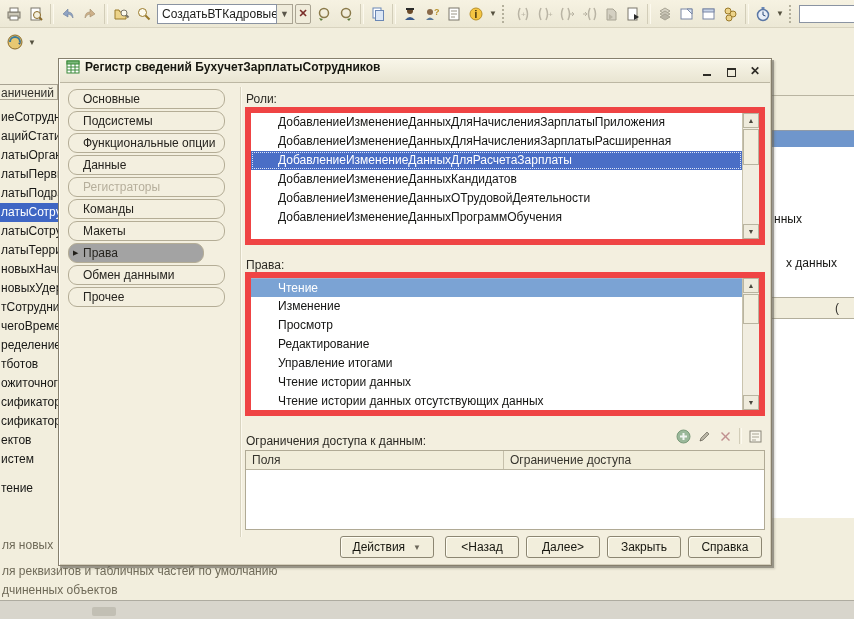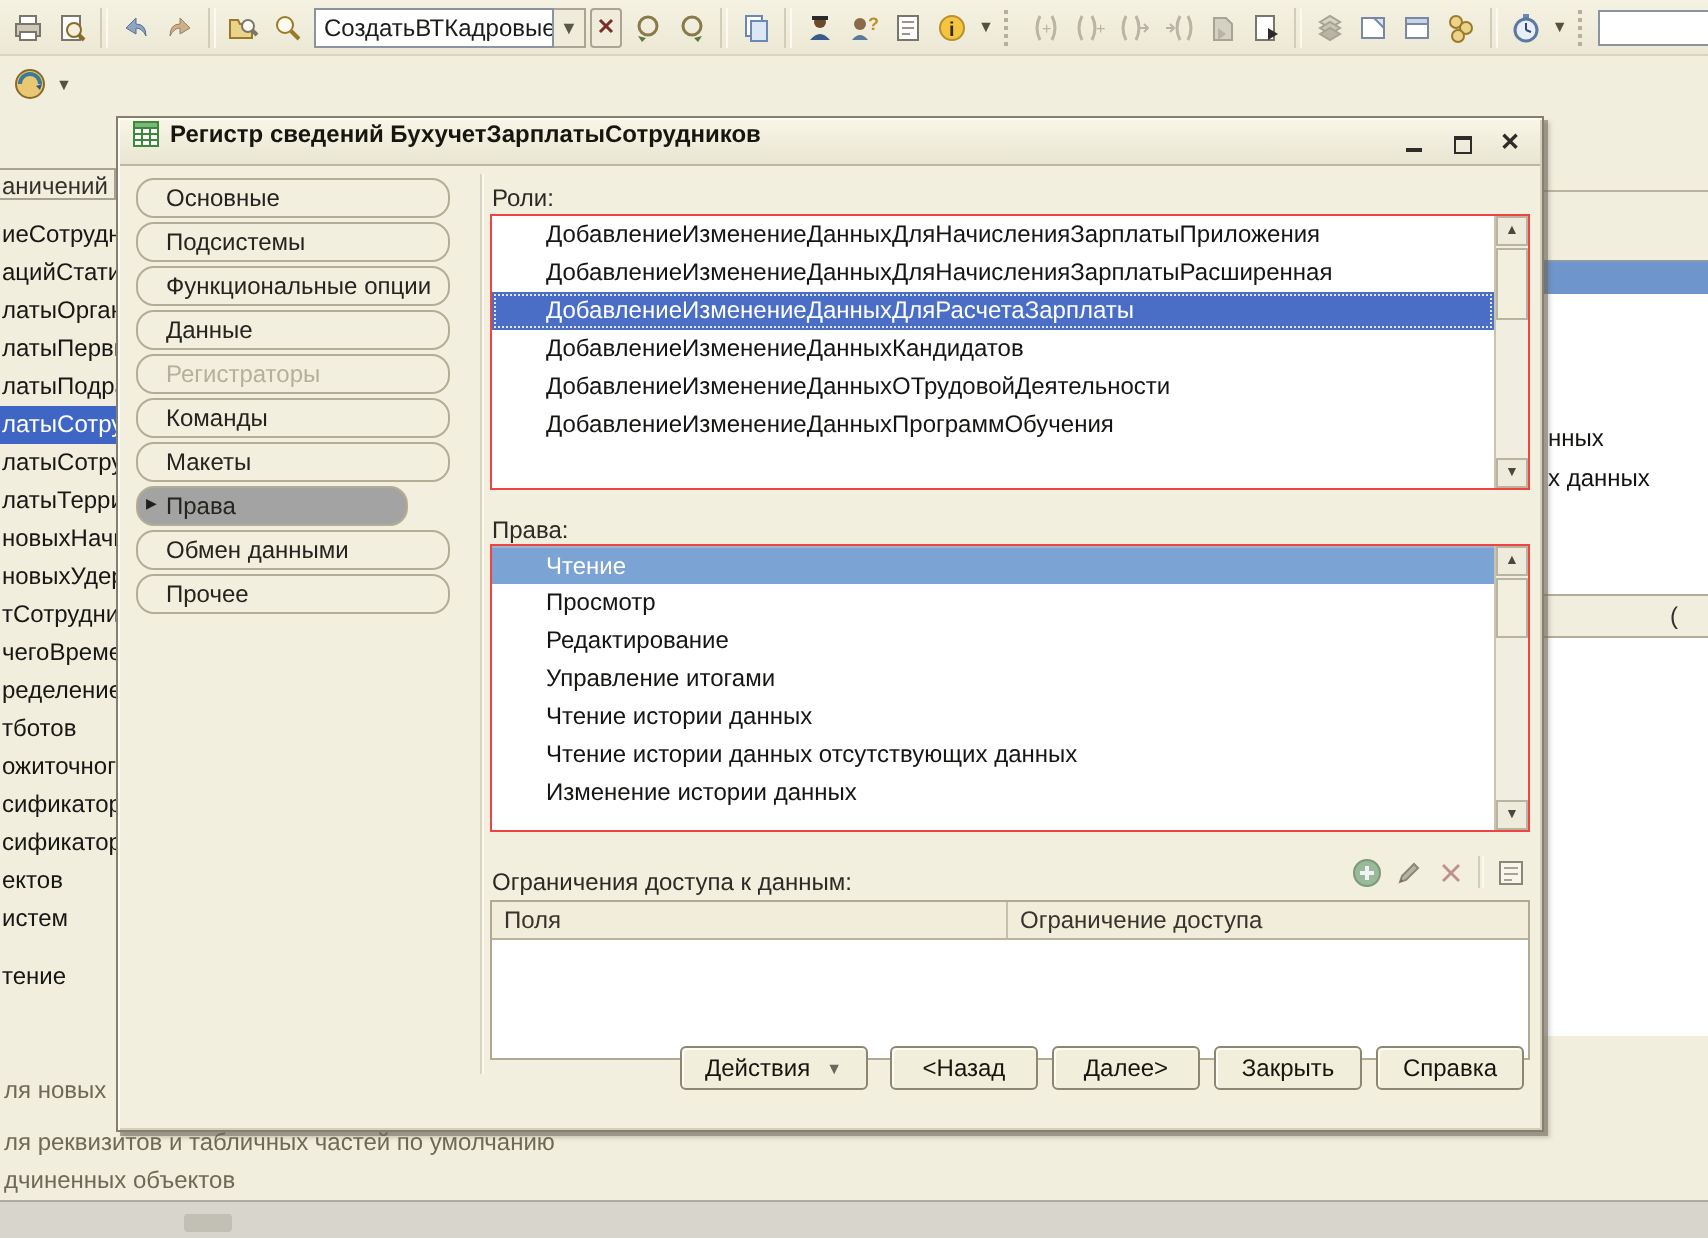--- a/index.html
+++ b/index.html
@@ -30,21 +30,21 @@
     border:1px solid #a8a292;padding:1px 2px;white-space:nowrap;overflow:hidden;color:#33312c;}
   .tree{position:absolute;left:0;top:26px;width:58px;}
   .tree-item{height:19px;line-height:19px;white-space:nowrap;overflow:hidden;padding-left:1px;color:#171715;}
   .tree-item:empty{height:10px;}
   .tree-item.selected{background:#3f66c4;color:#fff;}
   .right-strip{position:absolute;left:772px;top:56px;width:82px;height:546px;background:#f2eedd;}
   .rs-line{position:absolute;left:0;top:39px;width:82px;border-top:1px solid #b9b4a1;}
   .rs-blue{position:absolute;left:0;top:74px;width:82px;height:17px;background:#6f96cc;border-top:1px solid #8f9aa8;}
   .rs-white{position:absolute;left:0;top:91px;width:82px;height:371px;background:#fff;}
   .rs-frag1{position:absolute;left:2px;top:156px;color:#141412;}
-  .rs-frag2{position:absolute;left:2px;top:176px;color:#141412;}
+  .rs-frag2{position:absolute;left:2px;top:200px;color:#141412;padding-left:12px;}
   .rs-band{position:absolute;left:0;top:241px;width:82px;height:22px;background:#f2eedd;
     border-top:1px solid #b3ae9b;border-bottom:1px solid #b3ae9b;padding:3px 0 0 63px;color:#33312c;}
   .bottom-lines{position:absolute;left:2px;top:536px;width:850px;color:#6f6a58;}
   .bl1{position:absolute;left:0;top:2px;width:54px;white-space:nowrap;overflow:hidden;}
   .bl2{position:absolute;left:0;top:28px;white-space:nowrap;}
   .bl3{position:absolute;left:0;top:47px;white-space:nowrap;}
   .taskbar{position:absolute;left:0;top:600px;width:854px;height:19px;background:#d8d5cc;border-top:1px solid #aeaba0;}
   .tb-blob{position:absolute;left:92px;top:6px;width:24px;height:9px;background:#c2bfb4;border-radius:2px;}
 
   
@@ -69,21 +69,21 @@
   .tab.selected{width:136px;background:#a3a3a3;border-color:#b4ad96;}
   .tab.selected::before{content:"\25B6";position:absolute;left:4px;top:0;font-size:7px;color:#211f1a;line-height:18px;}
   .tabcol-sep{position:absolute;left:181px;top:28px;height:450px;border-left:1px solid #d9d4c0;border-right:1px solid #fcf9ee;}
 
   
   .content{position:absolute;left:184px;top:27px;width:524px;height:450px;}
   .grplabel{position:absolute;left:3px;color:#2c2a24;}
   .lbl-roles{top:6px;}
   .lbl-rights{top:172px;}
   .lbl-restr{top:348px;}
-  .listbox{position:absolute;left:2px;width:520px;background:#fff;border:1px solid #ef4444;overflow:hidden;}
+  .listbox{position:absolute;left:2px;width:520px;background:#fff;border:6px solid #ef4444;overflow:hidden;}
   .roles-list{top:21px;height:138px;}
   .rights-list{top:186px;height:144px;}
   .list-inner{position:absolute;left:0;top:0;right:17px;bottom:0;overflow:hidden;}
   .list-item{height:19px;line-height:19px;padding-left:27px;white-space:nowrap;color:#151513;}
   .roles-list .list-item.selected{background:#4a6ec6;color:#fff;outline:1px dotted #dfe6f8;outline-offset:-2px;}
   .rights-list .list-item.selected{background:#7ba3d4;color:#fff;border-top:1px solid #9db4cf;}
   .vscroll{position:absolute;right:0;top:0;bottom:0;width:17px;background:#f1ede0;border-left:1px solid #c9c3ae;}
   .sbtn{position:absolute;left:0;width:16px;height:15px;background:#efebdc;border:1px solid #b9b4a0;
     display:flex;align-items:center;justify-content:center;font-size:7px;color:#4a473d;}
   .sbtn.up{top:0;}
@@ -95,21 +95,21 @@
   
   .restr-icons{position:absolute;right:4px;top:342px;display:flex;align-items:center;gap:6px;}
   .risep{width:3px;height:16px;border-left:1px solid #d2cdb8;border-right:1px solid #fcf9ee;}
   .rtable{position:absolute;left:2px;top:364px;width:520px;height:80px;background:#fff;border:1px solid #b0aa95;}
   .rthead{display:flex;height:19px;background:#f1edda;border-bottom:1px solid #b9b4a0;color:#36342d;}
   .rth{padding:2px 6px;white-space:nowrap;overflow:hidden;}
   .rth.c1{width:258px;border-right:1px solid #c6c0ab;}
   .rth.c2{flex:1;}
 
   
-  .dbuttons{position:absolute;right:9px;bottom:20px;display:flex;align-items:center;gap:7px;}
+  .dbuttons{position:absolute;right:9px;bottom:7px;display:flex;align-items:center;gap:7px;}
   .btn{height:22px;min-width:74px;padding:0 12px;background:#f2eedc;border:1px solid #8c8672;border-radius:3px;
     display:inline-flex;align-items:center;justify-content:center;gap:6px;color:#16160f;
     box-shadow:inset 1px 1px 0 #fffdf2;}
   .btn .ddarrow{color:#6b675a;}
   .btn.actions{margin-right:4px;}
 
   svg{display:block;}
 </style>
 </head>
 <body>
@@ -408,20 +408,21 @@
           <div class="sthumb"></div>
           <div class="sbtn down">▼</div>
         </div>
       </div>
 
       <div class="grplabel lbl-rights">Права:</div>
       <div class="listbox rights-list">
         <div class="list-inner">
 
         <div class="list-item selected">Чтение</div>
+            <div class="list-item">Изменение</div>
             <div class="list-item">Просмотр</div>
             <div class="list-item">Редактирование</div>
             <div class="list-item">Управление итогами</div>
             <div class="list-item">Чтение истории данных</div>
             <div class="list-item">Чтение истории данных отсутствующих данных</div>
             <div class="list-item">Изменение истории данных</div>
           </div>
         <div class="vscroll">
           <div class="sbtn up">▲</div>
           <div class="sthumb"></div>

